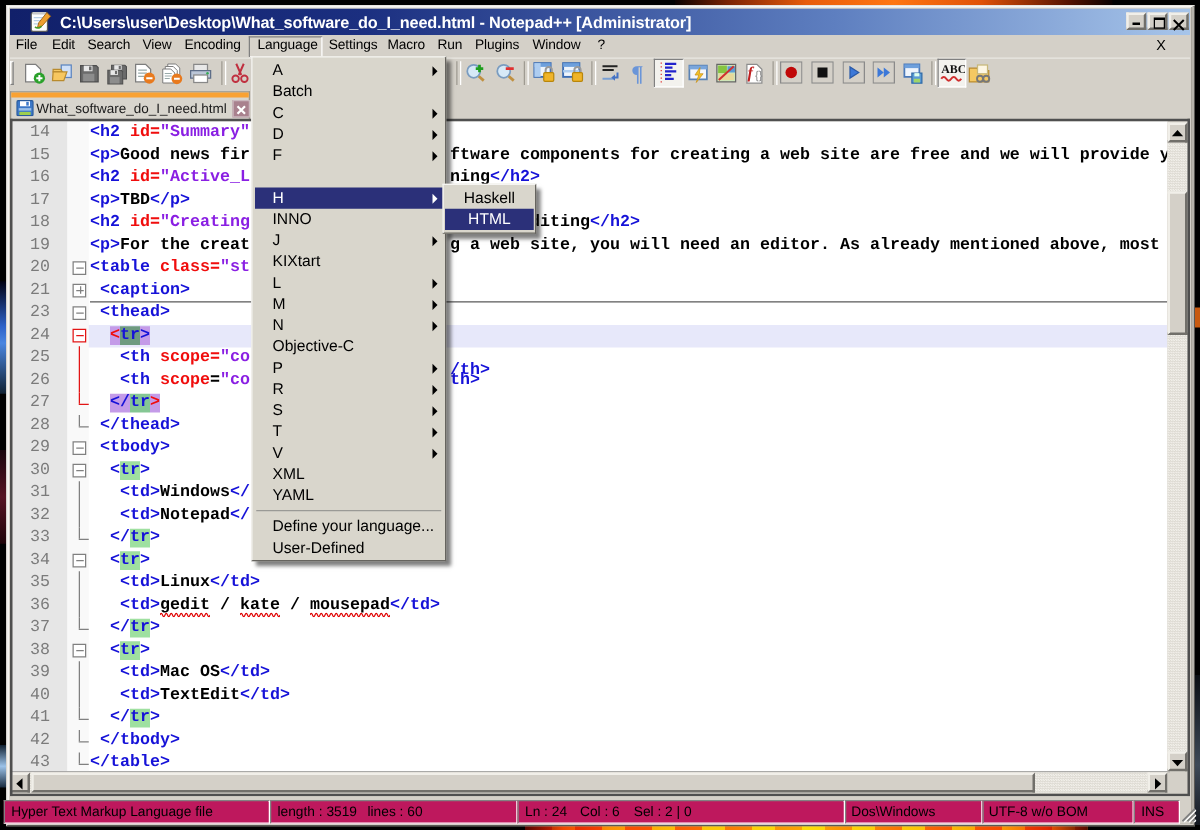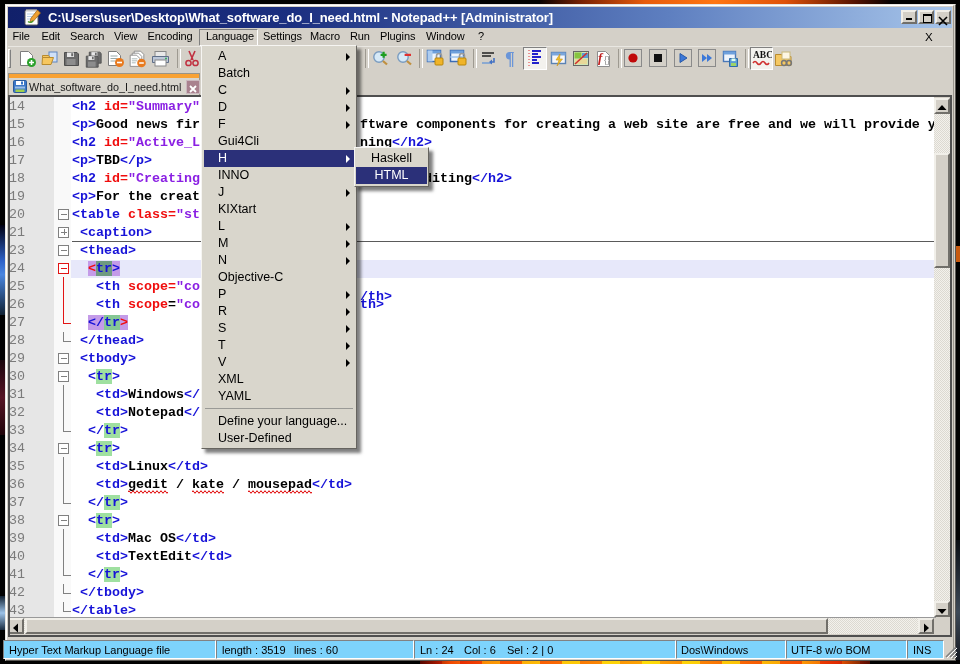--- a/index.html
+++ b/index.html
@@ -1,22 +1,22 @@
 <!DOCTYPE html>
 <html><head><meta charset="utf-8">
 <style>
 * {margin:0;padding:0}
 html,body {width:960px;height:664px;overflow:hidden;background:#000}
 body {position:relative;font-family:"Liberation Sans",sans-serif}
 .abs {position:absolute}
 .cd {position:absolute;font:700 13.33px/18px "Liberation Mono",monospace;height:18px;white-space:pre}
-.num {position:absolute;left:9px;width:31px;text-align:left;font:400 13.33px/18px "Liberation Mono",monospace;color:#7b7b7b}
+.num {position:absolute;left:9px;width:31px;text-align:right;font:400 13.33px/18px "Liberation Mono",monospace;color:#7b7b7b}
 .mbt {top:30px;font:400 11px/13px "Liberation Sans";color:#000;letter-spacing:-0.1px}
 .mi {position:absolute;left:2px;width:152px;height:17px;font:400 12.5px/17px "Liberation Sans";color:#000;padding-left:14px;box-sizing:border-box}
-.sp {position:absolute;top:640px;height:17px;background:#7dd3fc;border:1px solid;border-color:#828282 #fff #fff #828282;font:400 11px/14px "Liberation Sans";color:#000}
+.sp {position:absolute;top:640px;height:17px;background:#be185d;border:1px solid;border-color:#828282 #fff #fff #828282;font:400 11px/14px "Liberation Sans";color:#000}
 .b3 {background:#d4d0c8;border:2px solid;border-color:#f1efe9 #716f6a #716f6a #f1efe9;box-sizing:border-box;padding:0}
 .chk {background:#e9e7e2;background-image:conic-gradient(#f3f1ec 25%,#dcd9d1 0 50%,#f3f1ec 0 75%,#dcd9d1 0);background-size:2px 2px}
 </style></head>
 <body>
 
 <div class="abs" style="left:0;top:0;width:960px;height:664px;background:#010101"></div>
 <div class="abs" style="left:540px;top:0;width:350px;height:5px;background:linear-gradient(90deg,#0a0100,#7a2204 12%,#e85c0c 30%,#ff7612 50%,#e05208 70%,#551200 90%,#0a0100)"></div>
 <div class="abs" style="left:420px;top:660px;width:450px;height:4px;background:repeating-linear-gradient(90deg,#e06010 0 22px,#f0c024 22px 40px),linear-gradient(90deg,#300800,#e06010 15%,#f0b820 50%,#d86410 85%,#301000);background-blend-mode:overlay"></div>
 <div class="abs" style="left:0;top:225px;width:5px;height:90px;background:linear-gradient(#001,#2e62c8 40%,#4a86e0 55%,#123)"></div>
 <div class="abs" style="left:0;top:360px;width:5px;height:75px;background:linear-gradient(#1a060c,#561424 50%,#200409)"></div>
@@ -249,20 +249,21 @@
       <div class="abs" style="left:72px;top:240.5px;width:862px;height:1px;background:#5a5a5a"></div>
       <pre class="cd" style="left:72px;top:97.5px"><span style="color:#1612d8">&lt;h2</span><span style="color:#f00d0d"> id=</span><span style="color:#8a1fe3">"Summary"</span></pre>
       <pre class="cd" style="left:72px;top:115.5px"><span style="color:#1612d8">&lt;p&gt;</span><span style="color:#000000">Good news fir</span></pre>
       <pre class="cd" style="left:360px;top:115.5px"><span style="color:#000000">ftware components for creating a web site are free and we will provide y</span></pre>
       <pre class="cd" style="left:72px;top:133.5px"><span style="color:#1612d8">&lt;h2</span><span style="color:#f00d0d"> id=</span><span style="color:#8a1fe3">"Active_L</span></pre>
       <pre class="cd" style="left:360px;top:133.5px"><span style="color:#000000">ning</span><span style="color:#1612d8">&lt;/h2&gt;</span></pre>
       <pre class="cd" style="left:72px;top:151.5px"><span style="color:#1612d8">&lt;p&gt;</span><span style="color:#000000">TBD</span><span style="color:#1612d8">&lt;/p&gt;</span></pre>
       <pre class="cd" style="left:72px;top:169.5px"><span style="color:#1612d8">&lt;h2</span><span style="color:#f00d0d"> id=</span><span style="color:#8a1fe3">"Creating</span></pre>
       <pre class="cd" style="left:424px;top:169.5px"><span style="color:#000000">diting</span><span style="color:#1612d8">&lt;/h2&gt;</span></pre>
       <pre class="cd" style="left:72px;top:187.5px"><span style="color:#1612d8">&lt;p&gt;</span><span style="color:#000000">For the creat</span></pre>
+      <pre class="cd" style="left:360px;top:187.5px"><span style="color:#000000">g a web site, you will need an editor. As already mentioned above, most</span></pre>
       <pre class="cd" style="left:72px;top:205.5px"><span style="color:#1612d8">&lt;table</span><span style="color:#f00d0d"> class=</span><span style="color:#8a1fe3">"st</span></pre>
       <pre class="cd" style="left:80px;top:223.5px"><span style="color:#1612d8">&lt;caption&gt;</span></pre>
       <pre class="cd" style="left:80px;top:241.5px"><span style="color:#1612d8">&lt;thead&gt;</span></pre>
       <pre class="cd" style="left:88px;top:259.5px"><span style="color:#f00d0d;background:#c49be8">&lt;</span><span style="color:#1612d8;background:#6e9a80">tr</span><span style="color:#1612d8;background:#c49be8">&gt;</span></pre>
       <pre class="cd" style="left:96px;top:277.5px"><span style="color:#1612d8">&lt;th</span><span style="color:#f00d0d"> scope=</span><span style="color:#8a1fe3">"co</span></pre>
       <pre class="cd" style="left:360px;top:288px"><span style="color:#1612d8">/th&gt;</span></pre>
       <pre class="cd" style="left:96px;top:295.5px"><span style="color:#1612d8">&lt;th</span><span style="color:#f00d0d"> scope</span><span style="color:#000000">=</span><span style="color:#8a1fe3">"co</span></pre>
       <pre class="cd" style="left:360px;top:295.5px"><span style="color:#1612d8">th&gt;</span></pre>
       <pre class="cd" style="left:88px;top:313.5px"><span style="color:#1612d8;background:#c49be8">&lt;/</span><span style="color:#1612d8;background:#85c794">tr</span><span style="color:#f00d0d;background:#c49be8">&gt;</span></pre>
       <pre class="cd" style="left:80px;top:331.5px"><span style="color:#1612d8">&lt;/thead&gt;</span></pre>
@@ -415,21 +416,20 @@
   </svg>
 
 <div class="abs" style="left:201px;top:45px;width:156px;height:404px;background:#d9d6cc;
  border:1px solid;border-color:#f6f5f2 #66645f #66645f #f6f5f2;box-sizing:border-box;
  box-shadow:4px 4px 3px rgba(0,0,0,0.5)">
 <div class="mi" style="top:2px;">A<span style="position:absolute;right:6px;top:4.5px;width:0;height:0;border-left:4px solid #000;border-top:4px solid transparent;border-bottom:4px solid transparent"></span></div>
     <div class="mi" style="top:19px;">Batch</div>
     <div class="mi" style="top:36px;">C<span style="position:absolute;right:6px;top:4.5px;width:0;height:0;border-left:4px solid #000;border-top:4px solid transparent;border-bottom:4px solid transparent"></span></div>
     <div class="mi" style="top:53px;">D<span style="position:absolute;right:6px;top:4.5px;width:0;height:0;border-left:4px solid #000;border-top:4px solid transparent;border-bottom:4px solid transparent"></span></div>
     <div class="mi" style="top:70px;">F<span style="position:absolute;right:6px;top:4.5px;width:0;height:0;border-left:4px solid #000;border-top:4px solid transparent;border-bottom:4px solid transparent"></span></div>
-    <div class="mi" style="top:87px;">Gui4Cli</div>
     <div class="mi" style="top:104px;background:#2b3079;color:#fff;">H<span style="position:absolute;right:6px;top:4.5px;width:0;height:0;border-left:4px solid #fff;border-top:4px solid transparent;border-bottom:4px solid transparent"></span></div>
     <div class="mi" style="top:121px;">INNO</div>
     <div class="mi" style="top:138px;">J<span style="position:absolute;right:6px;top:4.5px;width:0;height:0;border-left:4px solid #000;border-top:4px solid transparent;border-bottom:4px solid transparent"></span></div>
     <div class="mi" style="top:155px;">KIXtart</div>
     <div class="mi" style="top:172px;">L<span style="position:absolute;right:6px;top:4.5px;width:0;height:0;border-left:4px solid #000;border-top:4px solid transparent;border-bottom:4px solid transparent"></span></div>
     <div class="mi" style="top:189px;">M<span style="position:absolute;right:6px;top:4.5px;width:0;height:0;border-left:4px solid #000;border-top:4px solid transparent;border-bottom:4px solid transparent"></span></div>
     <div class="mi" style="top:206px;">N<span style="position:absolute;right:6px;top:4.5px;width:0;height:0;border-left:4px solid #000;border-top:4px solid transparent;border-bottom:4px solid transparent"></span></div>
     <div class="mi" style="top:223px;">Objective-C</div>
     <div class="mi" style="top:240px;">P<span style="position:absolute;right:6px;top:4.5px;width:0;height:0;border-left:4px solid #000;border-top:4px solid transparent;border-bottom:4px solid transparent"></span></div>
     <div class="mi" style="top:257px;">R<span style="position:absolute;right:6px;top:4.5px;width:0;height:0;border-left:4px solid #000;border-top:4px solid transparent;border-bottom:4px solid transparent"></span></div>

